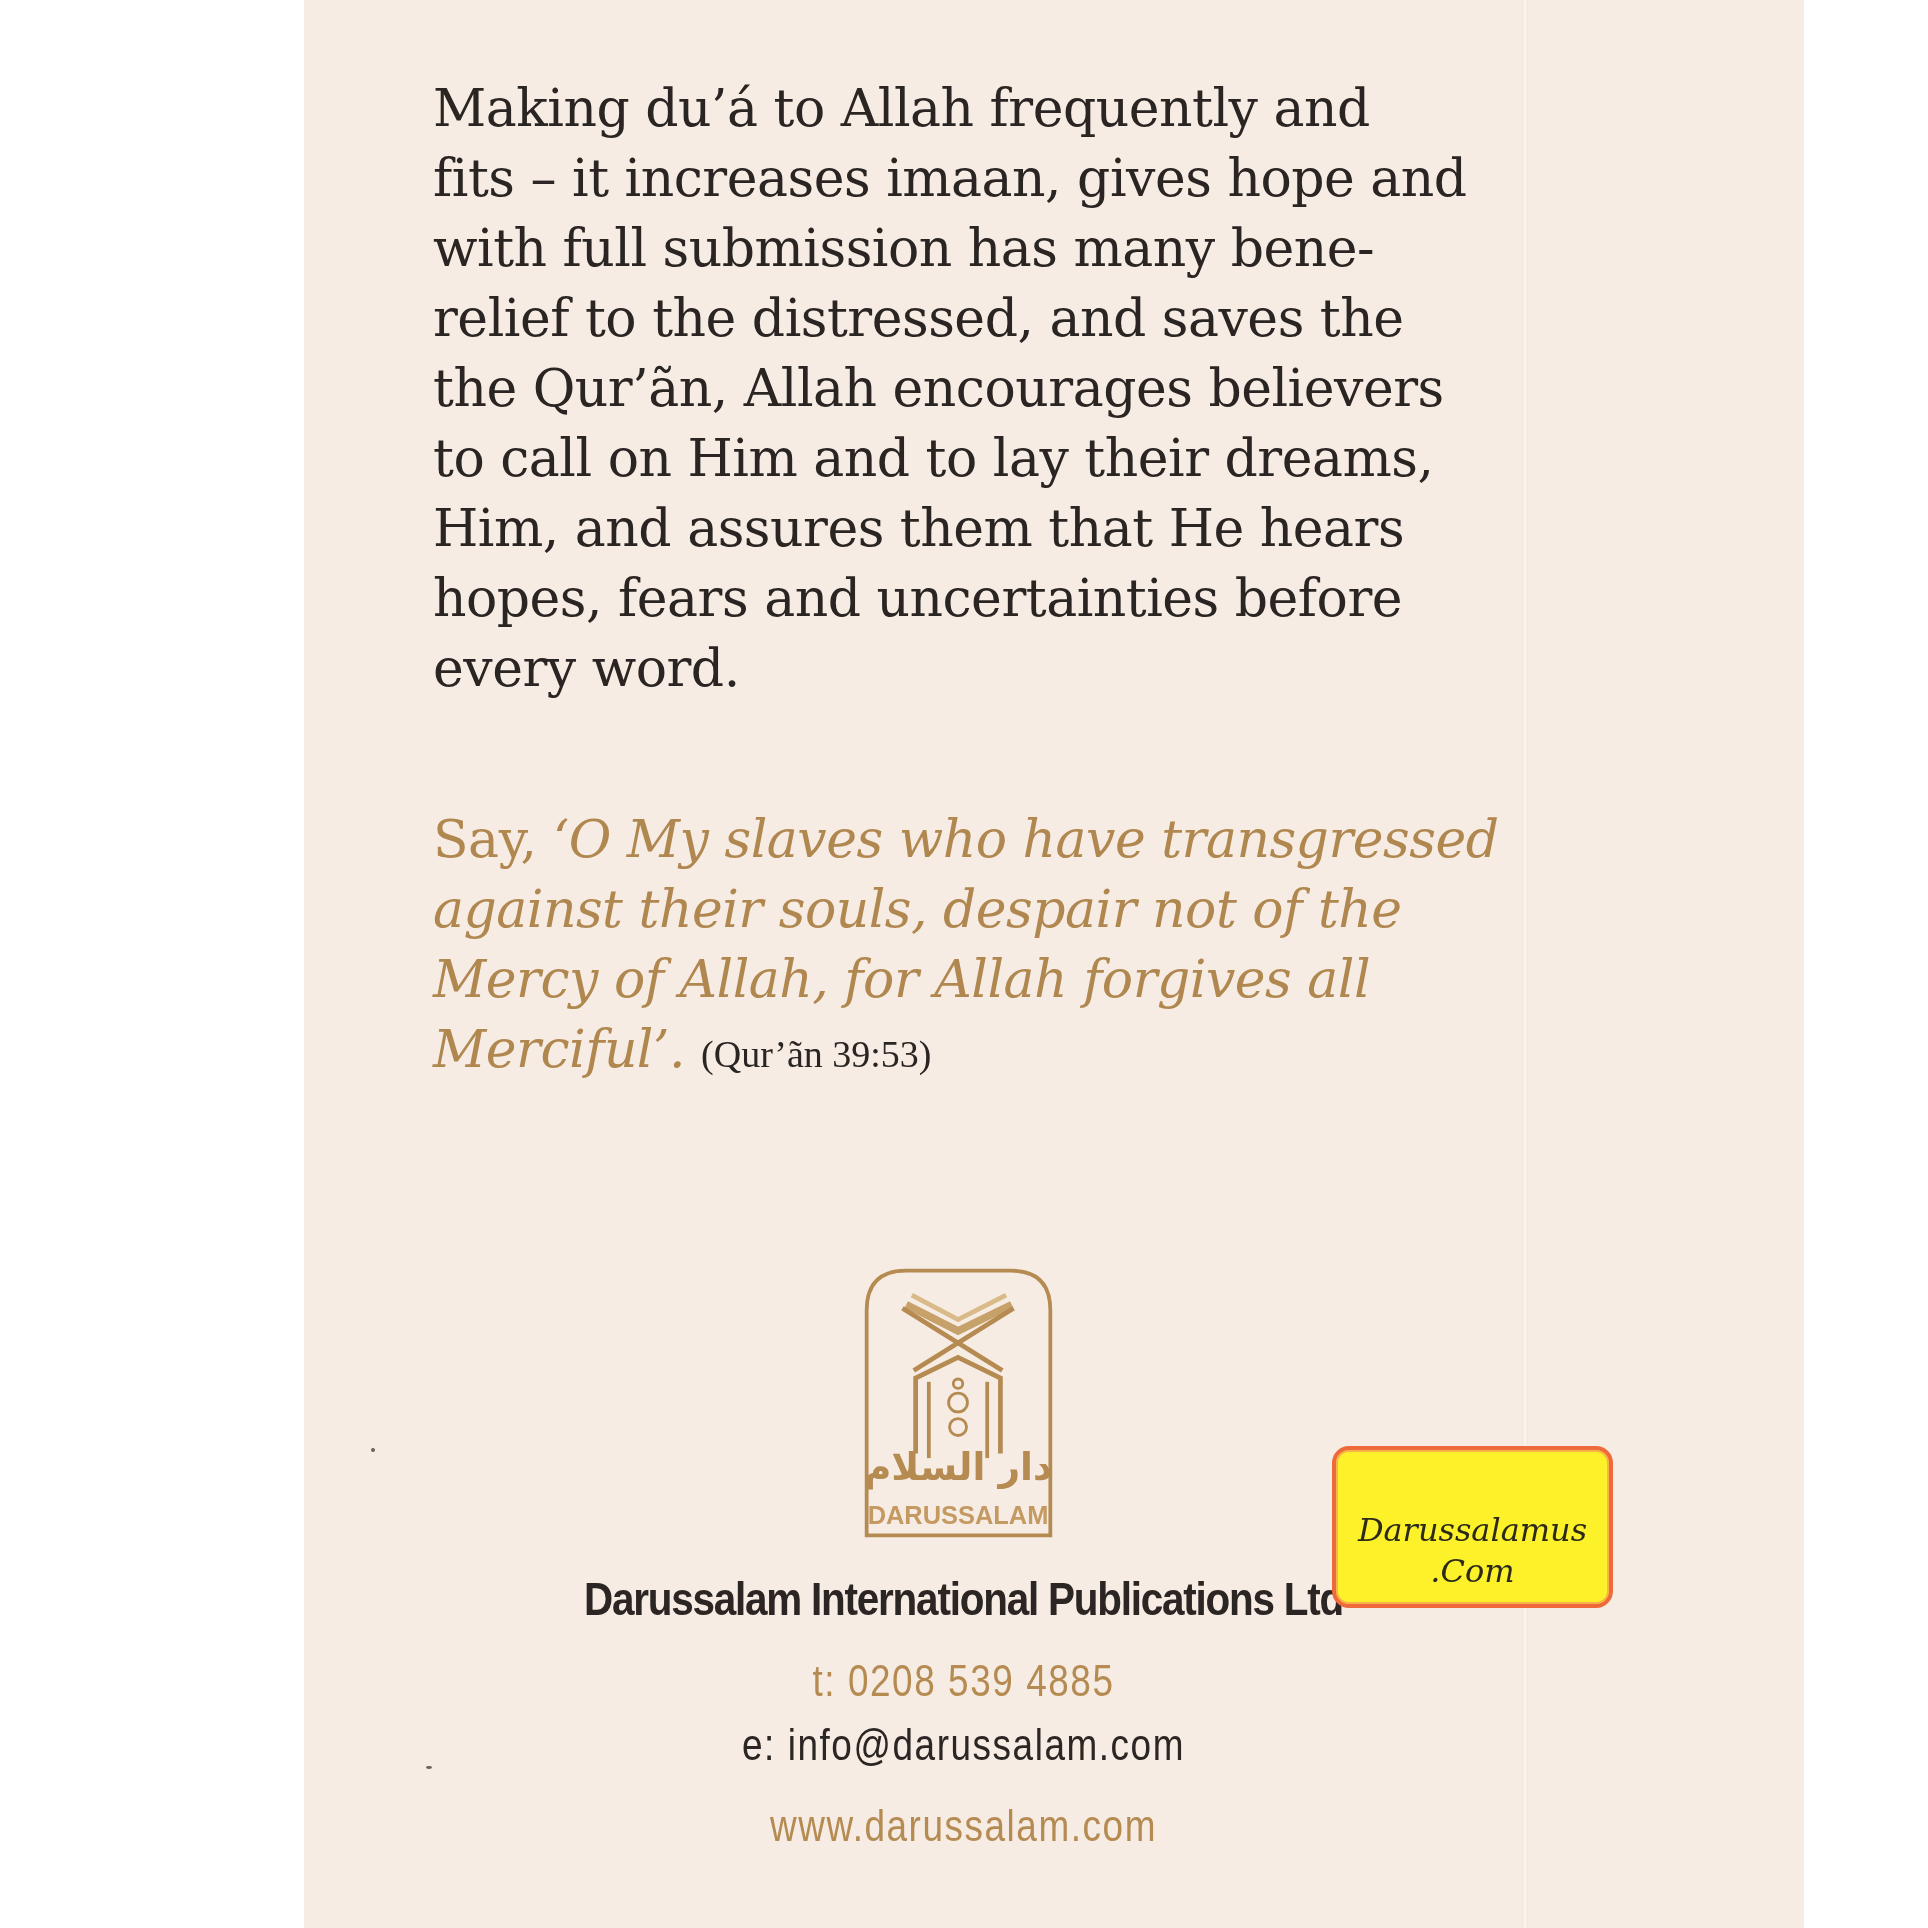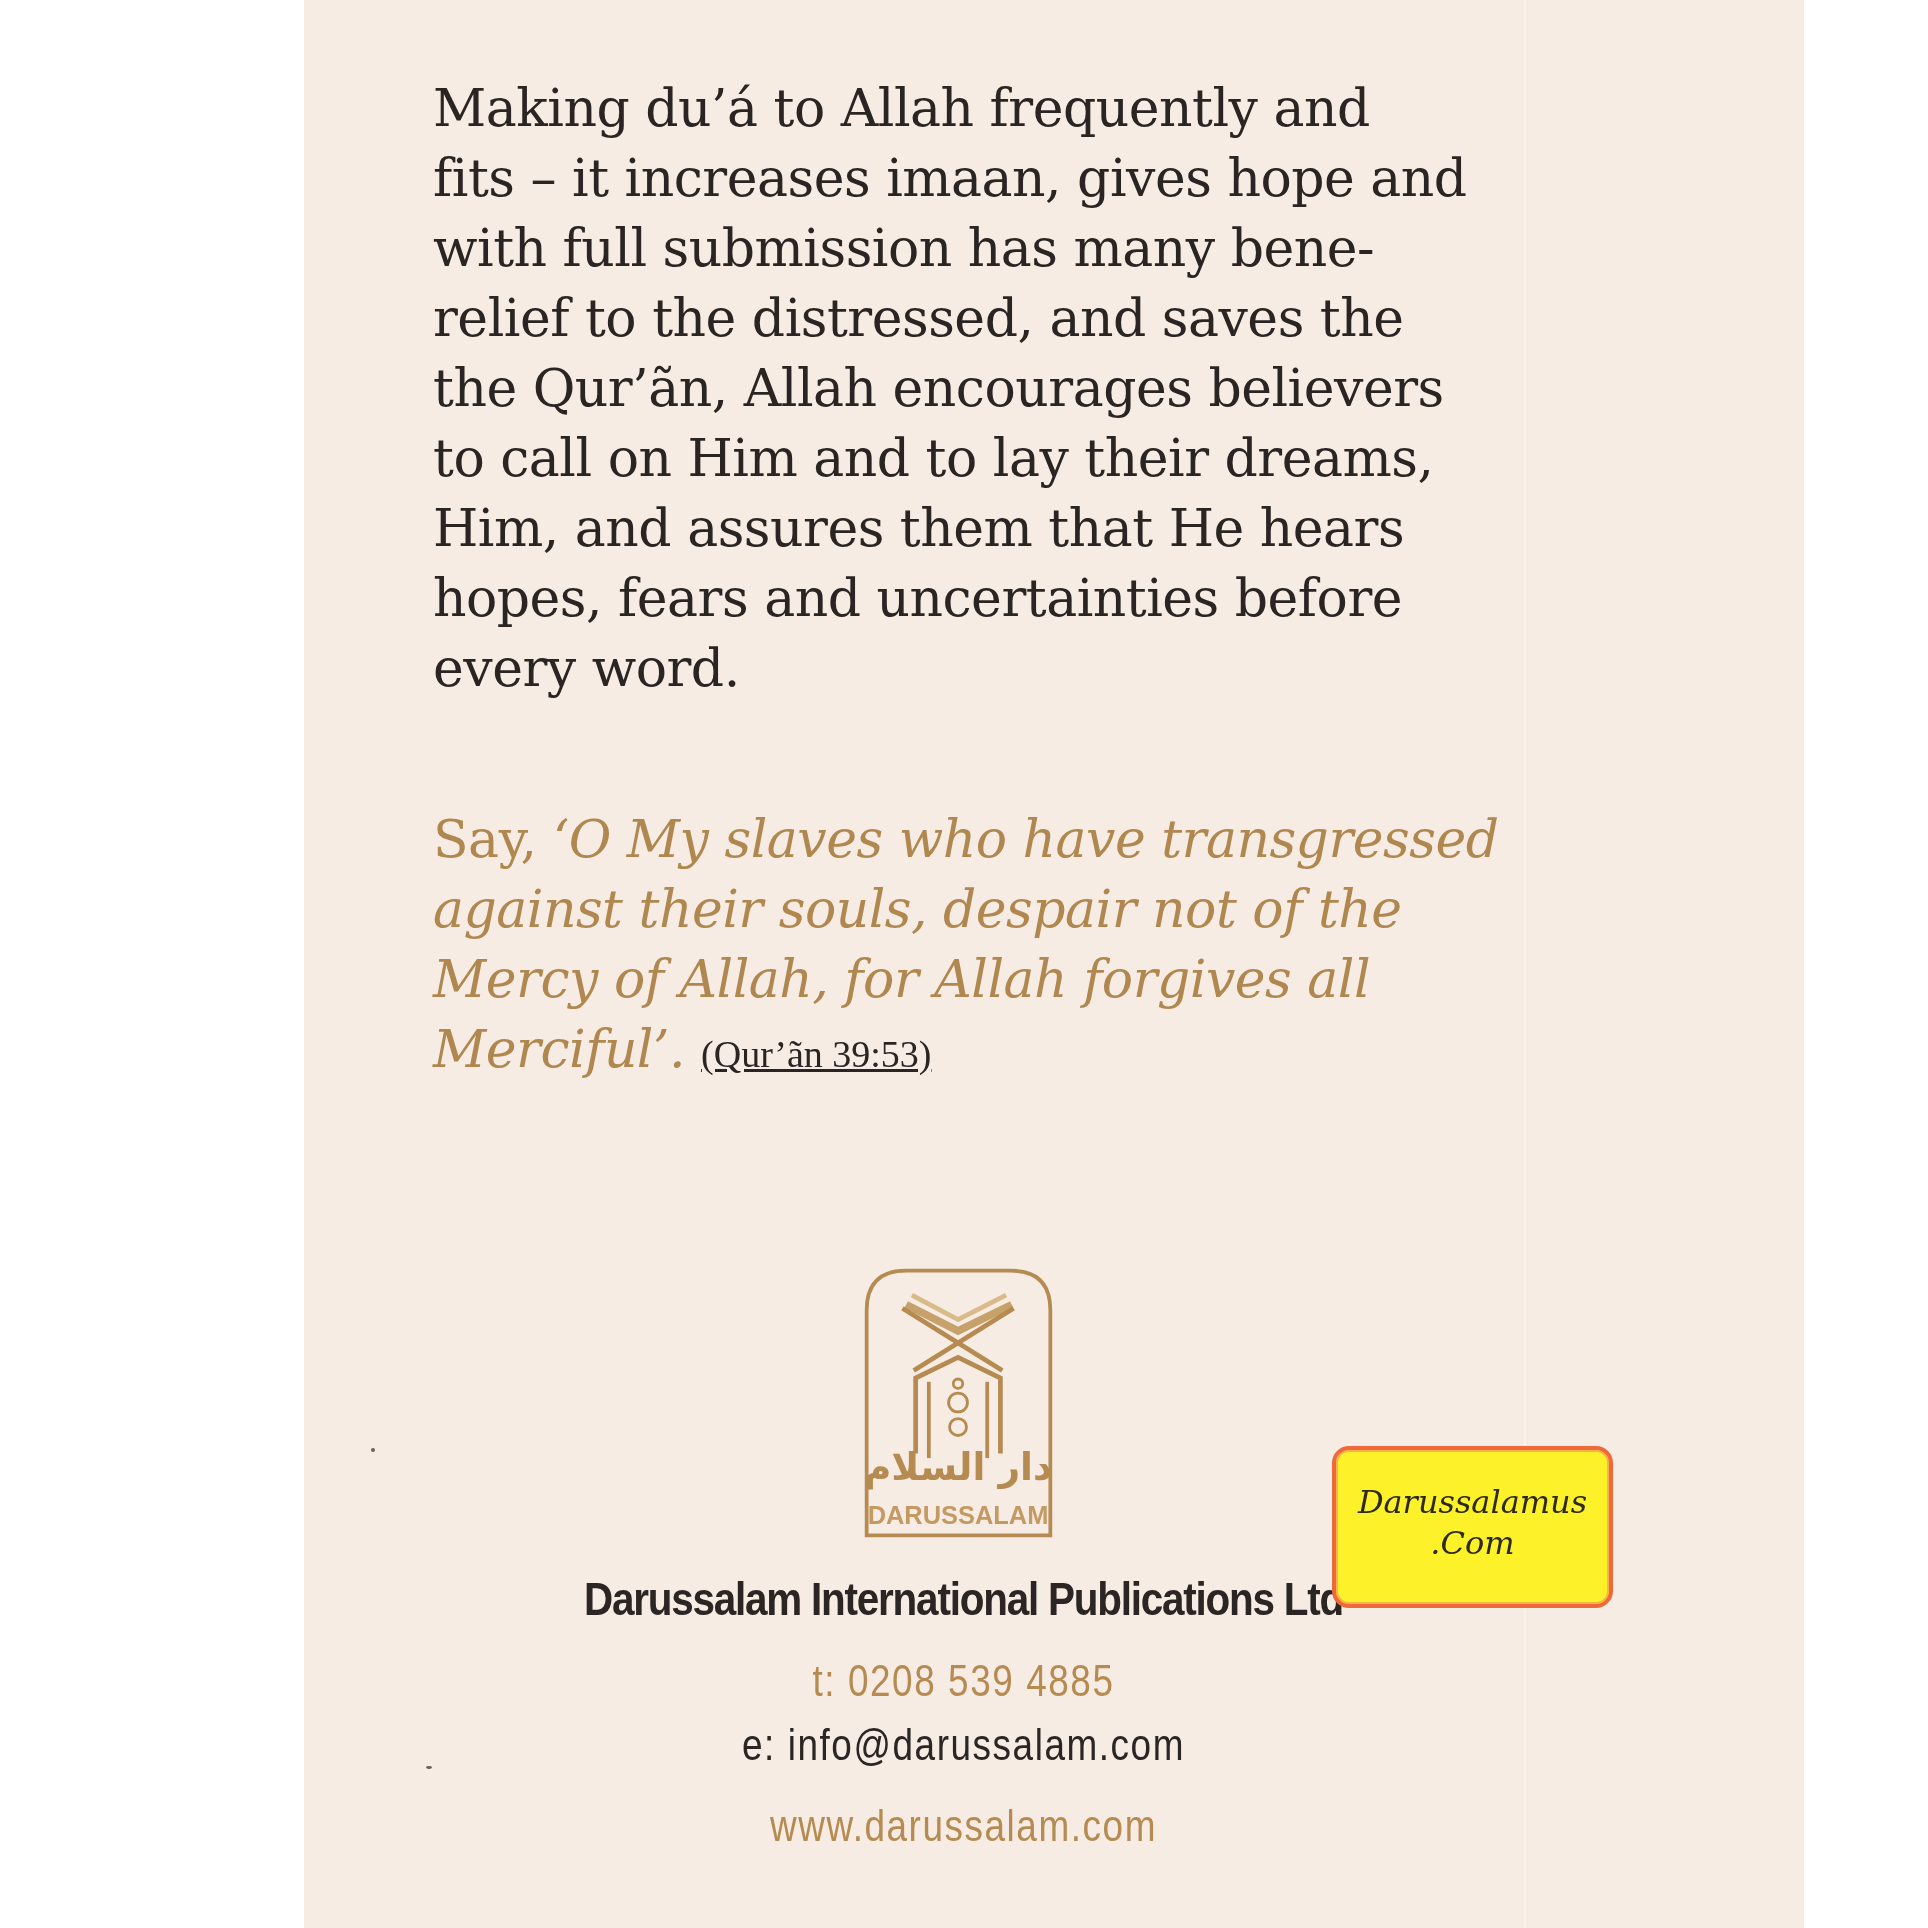--- a/index.html
+++ b/index.html
@@ -23,21 +23,20 @@
     position:absolute; left:129px; top:804px; width:1130px;
     font-family:"DejaVu Serif", "Liberation Serif", serif;
     font-size:52px; line-height:70px; color:#b0874f;
     letter-spacing:-0.5px;
   }
   .quote .ln { display:block; white-space:nowrap; font-style:italic; }
   .quote .upright { font-style:normal; }
   .quote .ref {
     font-style:normal; color:#2a2523; font-size:38px; letter-spacing:0;
     font-family:"Liberation Serif", serif;
-    text-decoration:underline;
   }
   .logo {
     position:absolute; left:557px; top:1265px; width:195px; height:276px;
   }
   .publisher {
     position:absolute; left:0; width:1319px; top:1571px; text-align:center;
     font-family:"Liberation Sans", sans-serif; font-weight:bold;
     font-size:47px; color:#2b2624; letter-spacing:-1.4px;
     transform:scaleX(0.86); transform-origin:center;
   }
@@ -48,21 +47,21 @@
   }
   .phone { top:1655px; color:#b58b52; }
   .email { top:1719px; color:#2b2624; }
   .web { top:1800px; color:#b58b52; }
   .sticker {
     position:absolute; left:1332px; top:1446px; width:281px; height:162px;
     background:#fdf22a; border:4.7px solid #ef6a3a; border-radius:17px;
     box-shadow:0 0 0 1.9px #f7b24a inset;
     box-sizing:border-box; text-align:center;
     font-family:"DejaVu Serif", "Liberation Serif", serif; font-style:italic;
-    color:#2d2a1a; font-size:32px; line-height:41px; padding-top:32px;
+    color:#2d2a1a; font-size:32px; line-height:41px; padding-top:60px;
   }
   .speck { position:absolute; width:3.8px; height:3.8px; border-radius:50%; background:#6b625c; }
 </style>
 </head>
 <body>
 
 <div class="page">
   <div class="spine"></div>
 
   <div class="body-text">

